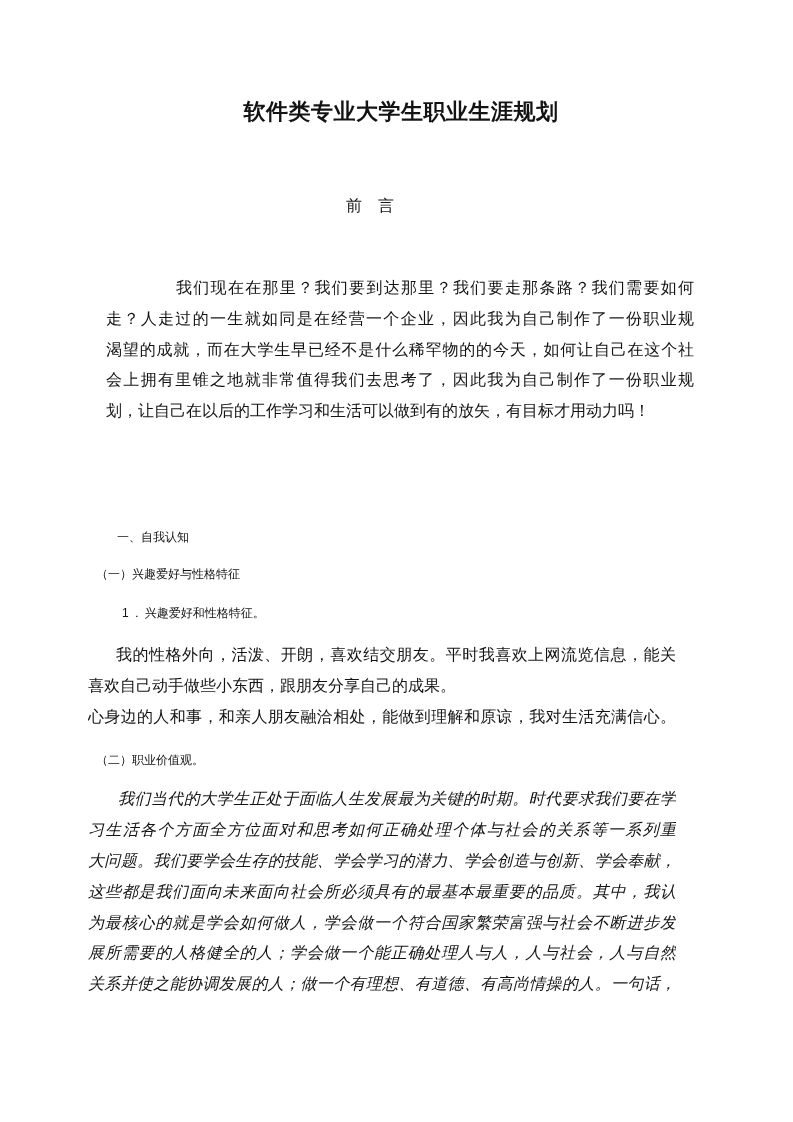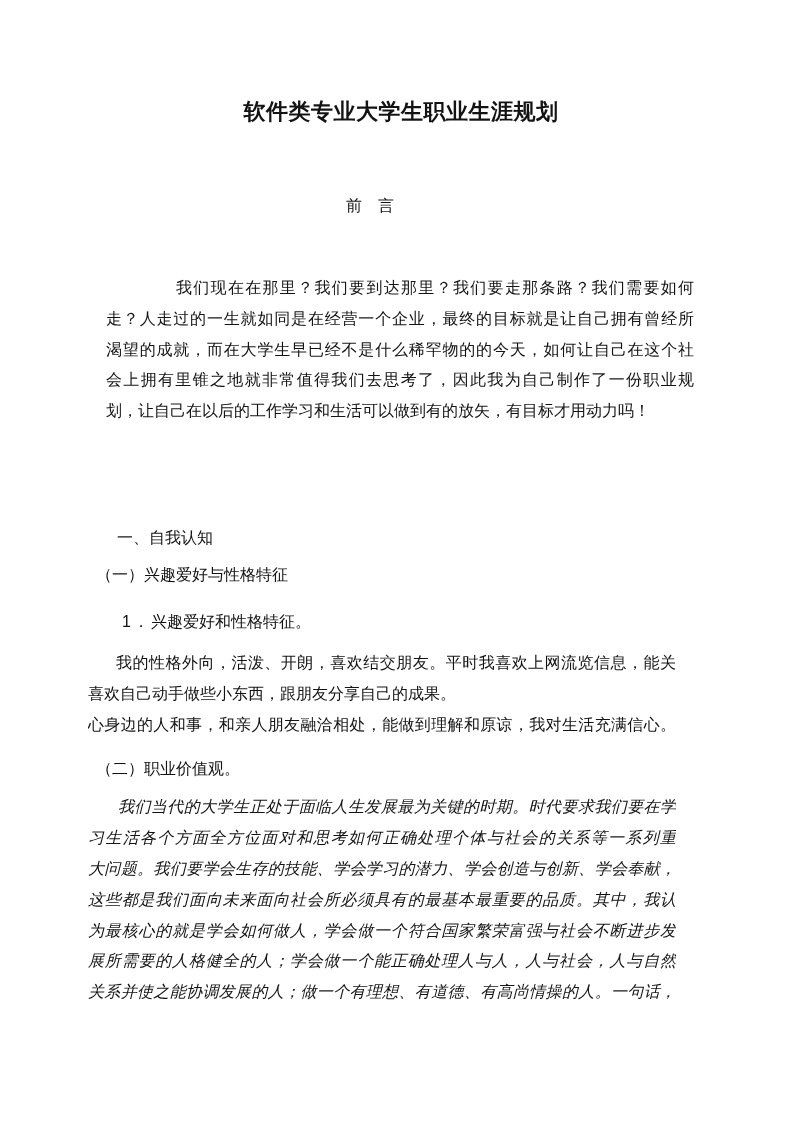--- a/index.html
+++ b/index.html
@@ -35,44 +35,44 @@
   .tline {
     line-height:30.8px;
     text-align:justify;
     text-align-last:justify;
     white-space:nowrap;
     overflow:hidden;
   }
   .para:not(.cut) .tline.last { text-align-last:left; }
   .para .tline.first { text-indent:var(--fi,28px); }
   .para-intro { margin:56px 0 0 18px; --fi:70px; }
-  .heading { font-size:16px; line-height:31px; }
+  .heading { font-size:12px; line-height:31px; }
   .heading-l1 { margin-top:95px; padding-left:29px; }
   .heading-paren1 { margin-top:6px; padding-left:8px; }
-  .heading-num { margin-top:16px; padding-left:34px; }
+  .heading-num { margin-top:8px; padding-left:34px; }
   .heading-num .num {
     font-family:"Liberation Sans","DejaVu Sans",sans-serif;
     letter-spacing:2px;
   }
   .para-personality { margin-top:11px; --fi:28px; }
   .heading-paren2 { margin-top:13px; padding-left:8px; }
   .para-values { margin-top:8px;font-style:italic; --fi:30px; }
 </style>
 </head>
 <body>
 
 <div class="page">
 
   <h1 class="doc-title">软件类专业大学生职业生涯规划</h1>
 
   <div class="preface">前　言</div>
 
   <div class="para para-intro">
       <div class="tline first">我们现在在那里？我们要到达那里？我们要走那条路？我们需要如何</div>
-      <div class="tline">走？人走过的一生就如同是在经营一个企业，最终的目标就是让自己拥有曾经所</div>
+      <div class="tline">走？人走过的一生就如同是在经营一个企业，因此我为自己制作了一份职业规</div>
       <div class="tline">渴望的成就，而在大学生早已经不是什么稀罕物的的今天，如何让自己在这个社</div>
       <div class="tline">会上拥有里锥之地就非常值得我们去思考了，因此我为自己制作了一份职业规</div>
       <div class="tline last">划，让自己在以后的工作学习和生活可以做到有的放矢，有目标才用动力吗！</div>
     </div>
 
   <div class="heading heading-l1">一、自我认知</div>
 
   <div class="heading heading-paren1">（一）兴趣爱好与性格特征</div>
 
   <div class="heading heading-num"><span class="num">1．</span><span>兴趣爱好和性格特征。</span></div>

